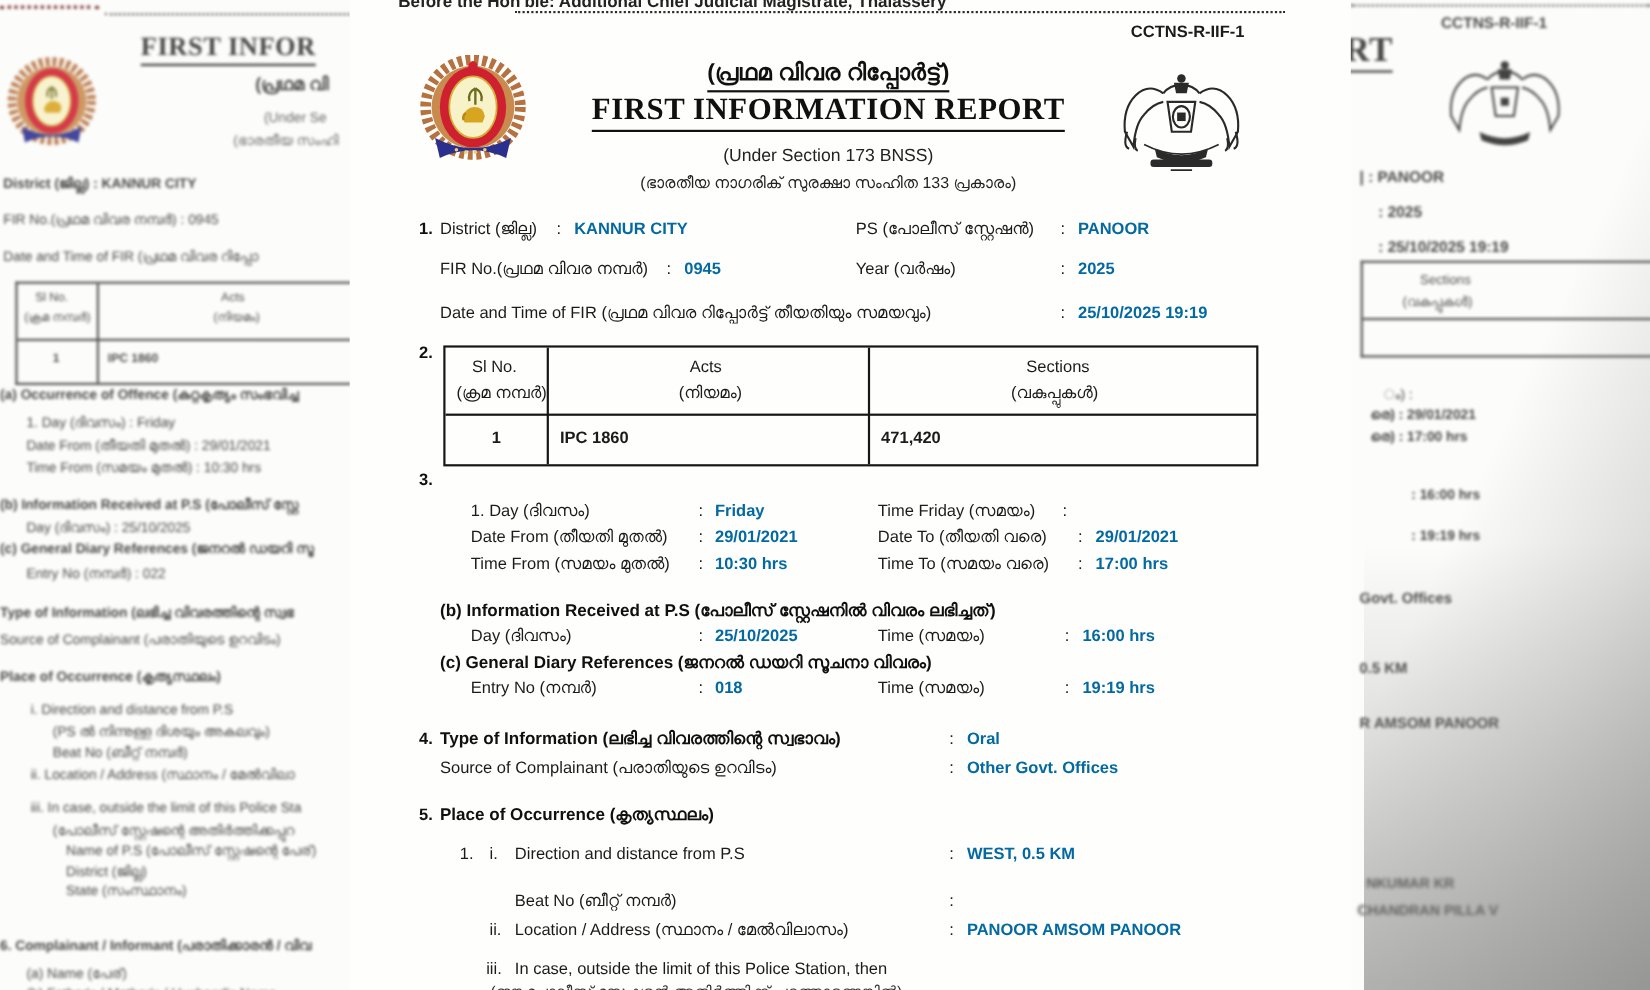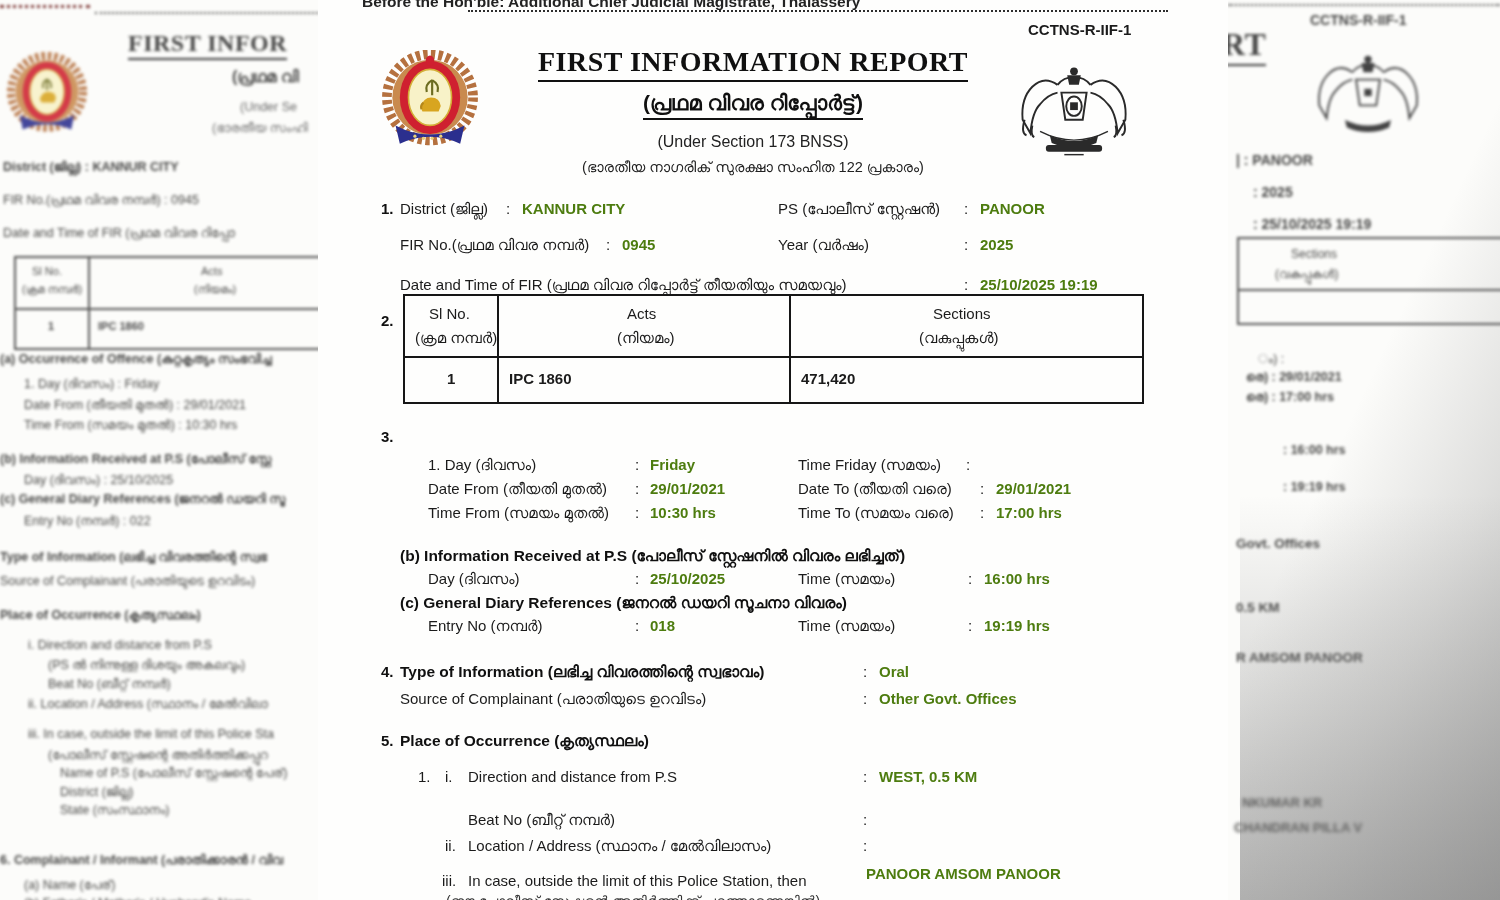--- a/index.html
+++ b/index.html
@@ -35,42 +35,42 @@
 
   
   .shadow-overlay{position:absolute;left:1240px;top:0;width:260px;height:900px;pointer-events:none;
      background:linear-gradient(115deg, rgba(0,0,0,0) 45%, rgba(120,120,120,.22) 70%, rgba(115,115,115,.5) 100%),
                 linear-gradient(to bottom, rgba(0,0,0,0) 55%, rgba(125,125,125,.35) 85%, rgba(120,120,120,.5) 100%);}
 
   
   #doc{position:absolute;left:318px;top:0;width:910px;height:900px;background:#fefefd;overflow:hidden;}
   .ln{position:absolute;left:0;width:100%;height:24px;}
   .t{position:absolute;top:0;white-space:nowrap;font-size:15px;color:#1b1b1b;}
-  .t.b{font-weight:bold;color:#4d7c0f;}
+  .t.b{font-weight:bold;color:#0369a1;}
   .t.n{font-weight:bold;color:#101010;}
   .t.h{font-weight:bold;color:#101010;font-size:15.5px;}
 
   .court-wrap{position:absolute;top:0;left:0;width:100%;height:15px;overflow:hidden;}
   .court{position:absolute;top:-7px;left:44px;font-size:15.5px;font-weight:bold;color:#232323;white-space:nowrap;}
   .court-dots{position:absolute;top:10px;left:150px;width:700px;border-bottom:2.5px dotted #2d2d2d;}
   .form-code{position:absolute;top:21px;left:710px;font-size:15px;font-weight:bold;}
 
   .title-block{position:absolute;top:46px;left:0;width:870px;text-align:center;}
   .title-en{display:inline-block;font-family:"Liberation Serif",serif;font-weight:bold;font-size:28px;
             letter-spacing:.5px;border-bottom:2.5px solid #111;padding-bottom:2px;color:#101010;}
   .title-ml{display:inline-block;font-weight:bold;font-size:21px;margin-top:9px;
             border-bottom:2px solid #111;padding-bottom:3px;color:#101010;}
   .sub-en{font-size:16px;margin-top:13px;color:#222;}
   .sub-ml{font-size:14.5px;margin-top:8px;color:#222;}
 
   .police-logo{position:absolute;top:50px;left:58px;width:108px;height:112px;}
   .kerala-emblem{position:absolute;top:62px;left:693px;width:126px;height:100px;}
 
   
-  .tbl{position:absolute;left:85px;top:294px;width:737px;height:106px;border:2px solid #161616;}
+  .tbl{position:absolute;left:85px;top:314px;width:737px;height:106px;border:2px solid #161616;}
   .tbl .hline{position:absolute;left:0;right:0;top:60px;border-top:2px solid #161616;}
   .tbl .v1{position:absolute;top:0;bottom:0;left:92px;border-left:2px solid #161616;}
   .tbl .v2{position:absolute;top:0;bottom:0;left:384px;border-left:2px solid #161616;}
   .tbl .c{position:absolute;font-size:15px;white-space:nowrap;color:#1b1b1b;}
   .tbl .c.b{font-weight:bold;}
 
   .cutline{position:absolute;top:893px;left:128px;font-size:14px;color:#333;white-space:nowrap;}
 </style>
 </head>
 <body>
@@ -155,24 +155,24 @@
       <path d="M44 49 q-3 2 -2 6" stroke="#b5871a" stroke-width="2" fill="none"></path>
       <path d="M52 28 q-7 4 -5 11 M52 28 q7 4 5 11 M52 28 l0 14" stroke="#6d6d22" stroke-width="2" fill="none"></path>
       <path d="M18 70 q32 17 64 0 l-4 17 q-28 -13 -56 0 z" fill="#2b2f8e"></path>
       <circle cx="36" cy="80" r="1.5" fill="#e8d27a"></circle>
         <circle cx="44" cy="82" r="1.5" fill="#e8d27a"></circle>
       <circle cx="52" cy="82" r="1.5" fill="#e8d27a"></circle>
         <circle cx="60" cy="80" r="1.5" fill="#e8d27a"></circle>
     </svg>
 
     <div class="title-block">
+      <div><span class="title-ml">(പ്രഥമ വിവര റിപ്പോർട്ട്)</span></div>
       <div><span class="title-en">FIRST INFORMATION REPORT</span></div>
-      <div><span class="title-ml">(പ്രഥമ വിവര റിപ്പോർട്ട്)</span></div>
       <div class="sub-en">(Under Section 173 BNSS)</div>
-      <div class="sub-ml">(ഭാരതീയ നാഗരിക് സുരക്ഷാ സംഹിത 122 പ്രകാരം)</div>
+      <div class="sub-ml">(ഭാരതീയ നാഗരിക് സുരക്ഷാ സംഹിത 133 പ്രകാരം)</div>
     </div>
 
     <svg class="kerala-emblem" viewBox="0 0 130 100">
       <g stroke="#2a2a2a" fill="none" stroke-width="2">
         <path d="M48 22 q-14 -10 -26 2 q-12 12 -10 34 l8 14 q2 -22 10 -30 q8 -10 18 -12"></path>
         <path d="M14 58 q-4 14 2 16 M22 64 q-2 10 2 12"></path>
         <path d="M82 22 q14 -10 26 2 q12 12 10 34 l-8 14 q-2 -22 -10 -30 q-8 -10 -18 -12"></path>
         <path d="M116 58 q4 14 -2 16 M108 64 q2 10 -2 12"></path>
         <path d="M48 22 q6 -8 17 -8 q11 0 17 8"></path>
         <path d="M52 30 l26 0 l-4 28 l-18 0 z"></path>
@@ -311,21 +311,21 @@
     </div>
     <div class="ln" style="top:811px;">
       <span class="t" style="left:150px;">Beat No (ബീറ്റ് നമ്പർ)</span>
       <span class="t" style="left:545px;">:</span>
       <span class="t b" style="left:561px;"></span>
     </div>
     <div class="ln" style="top:837px;">
       <span class="t" style="left:127px;">ii.</span>
       <span class="t" style="left:150px;">Location / Address (സ്ഥാനം / മേൽവിലാസം)</span>
       <span class="t" style="left:545px;">:</span>
-      <span class="t b" style="left:548px;margin-top:28px;">PANOOR AMSOM PANOOR</span>
+      <span class="t b" style="left:561px;">PANOOR AMSOM PANOOR</span>
     </div>
     <div class="ln" style="top:872px;">
       <span class="t" style="left:124px;">iii.</span>
       <span class="t" style="left:150px;">In case, outside the limit of this Police Station, then</span>
     </div>
     <div class="cutline">(ഈ പോലീസ് സ്റ്റേഷന്റെ അതിർത്തിക്ക് പുറത്താണെങ്കിൽ)</div>
   </div>
 
   <div class="side" id="right-panel">
     <div class="inner">

